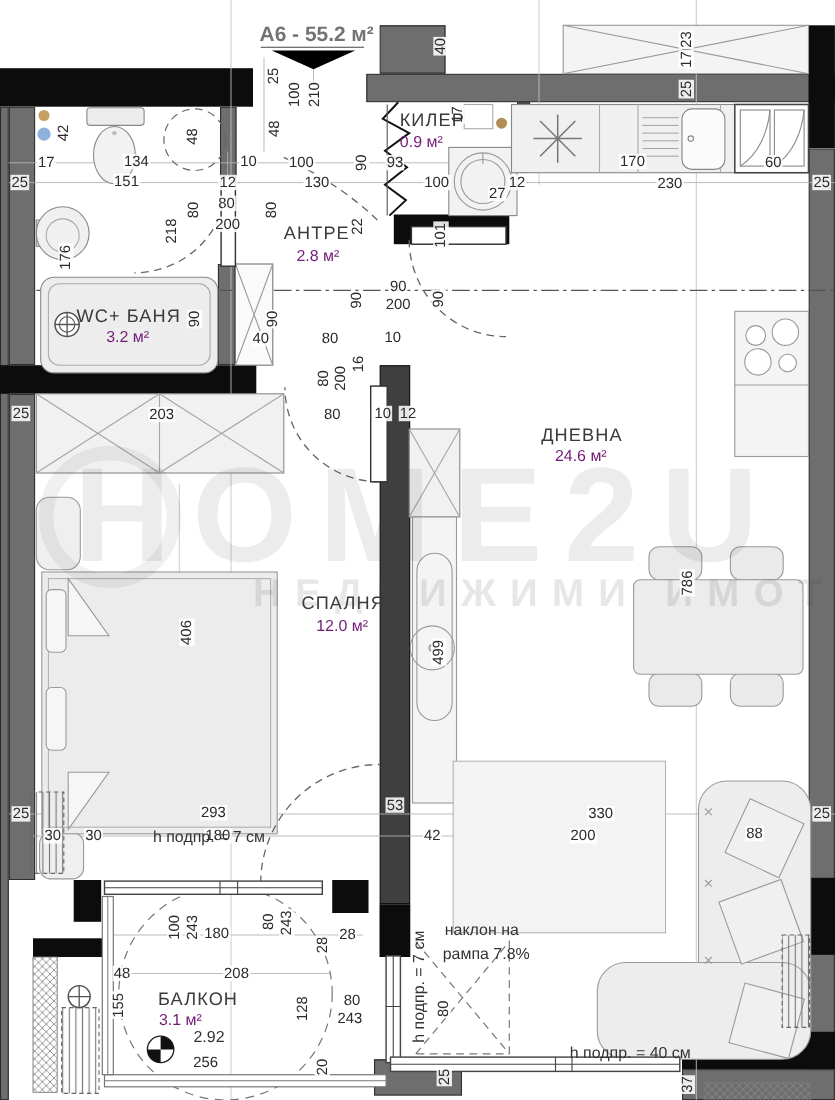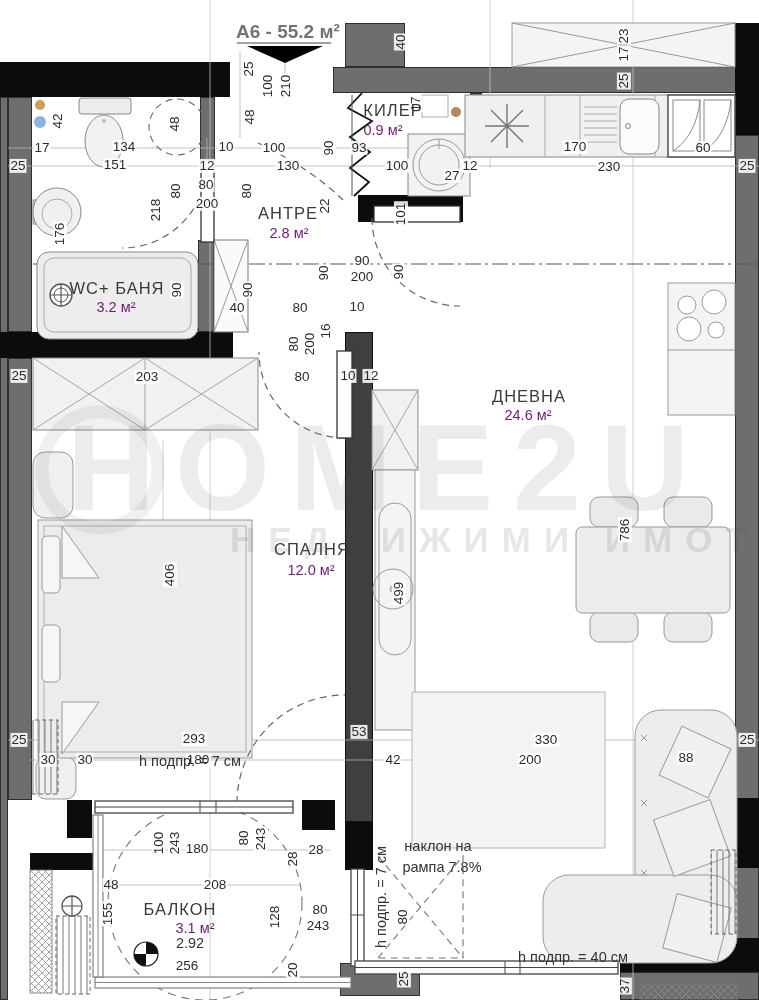--- a/index.html
+++ b/index.html
@@ -347,15 +347,15 @@
       <div class="roomarea" style="left: 383px; top: 130px;">0.9 м²</div>
       <div class="roomname" style="left: 288px; top: 213px;">АНТРЕ</div>
       <div class="roomarea" style="left: 289px; top: 233px;">2.8 м²</div>
       <div class="roomname" style="left: 117px; top: 288px;">WC+ БАНЯ</div>
       <div class="roomarea" style="left: 116px; top: 307px;">3.2 м²</div>
       <div class="roomname" style="left: 529px; top: 396px;">ДНЕВНА</div>
       <div class="roomarea" style="left: 528px; top: 415px;">24.6 м²</div>
       <div class="roomname" style="left: 312px; top: 549px;">СПАЛНЯ</div>
       <div class="roomarea" style="left: 311px; top: 570px;">12.0 м²</div>
       <div class="roomname" style="left: 180px; top: 909px;">БАЛКОН</div>
-      <div class="roomarea" style="left: 195px; top: 928px;">3.1 м²</div>
+      <div class="roomarea" style="left: 164px; top: 928px;">3.1 м²</div>
     </div>
 </div>
 
 </body></html>

